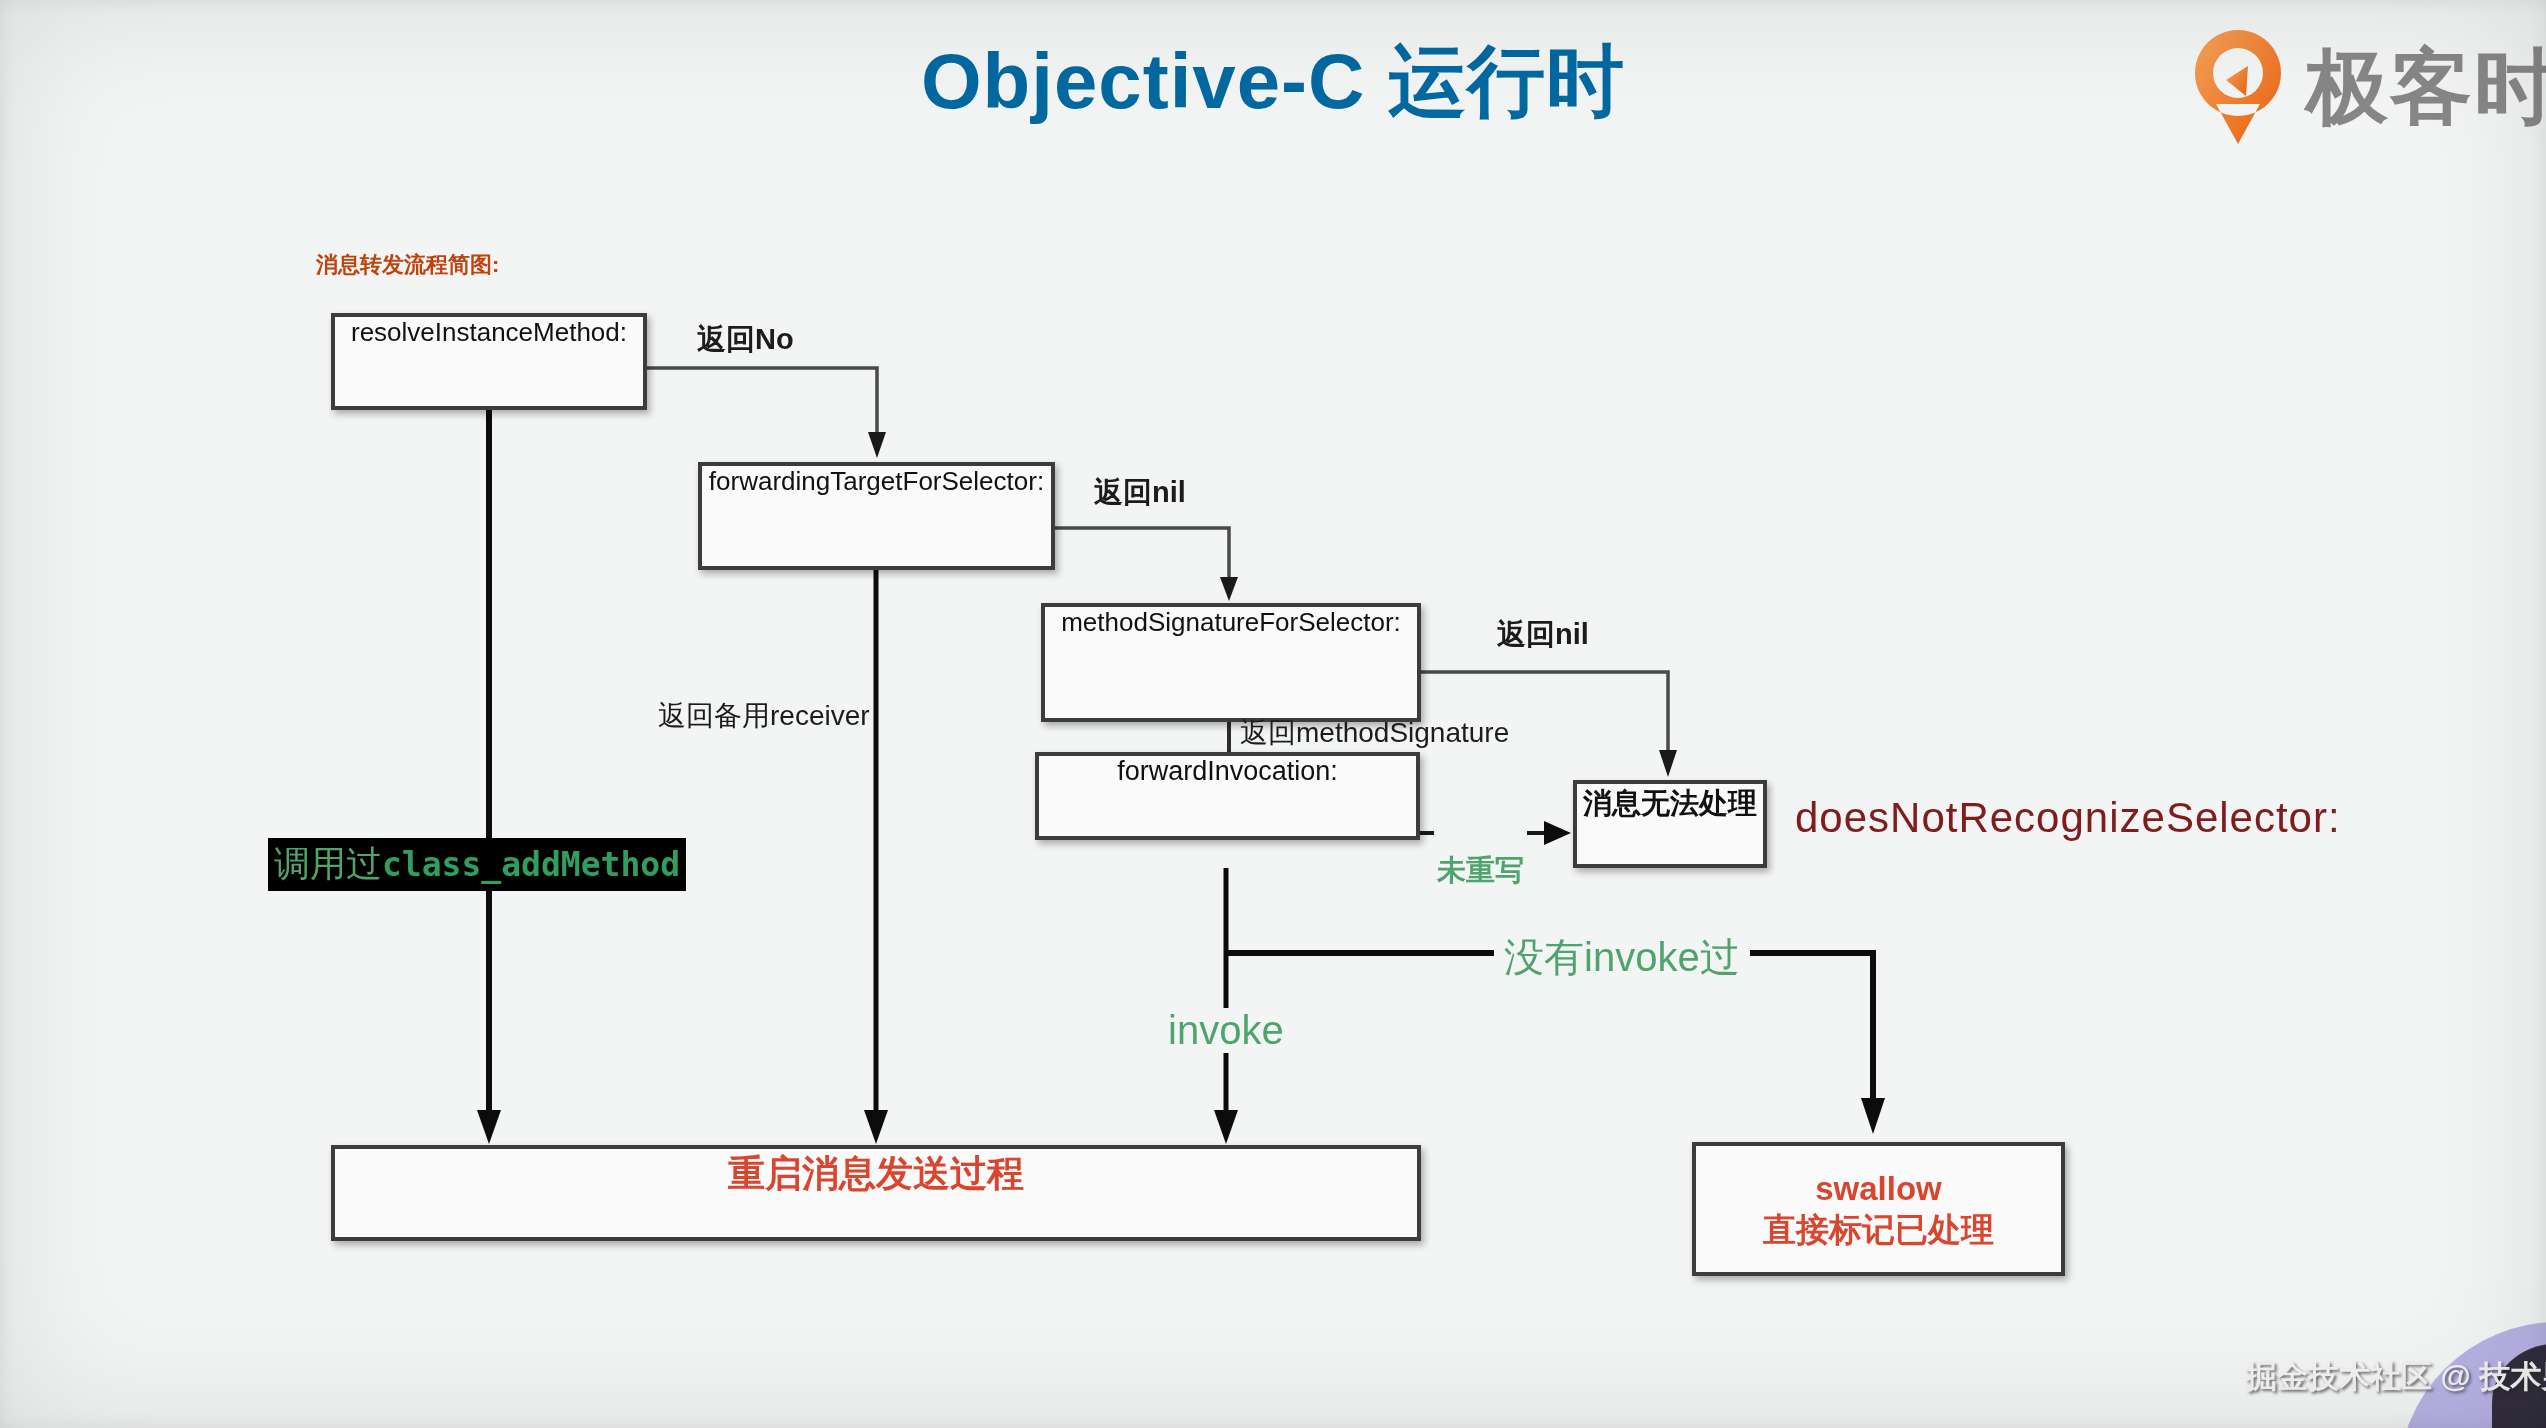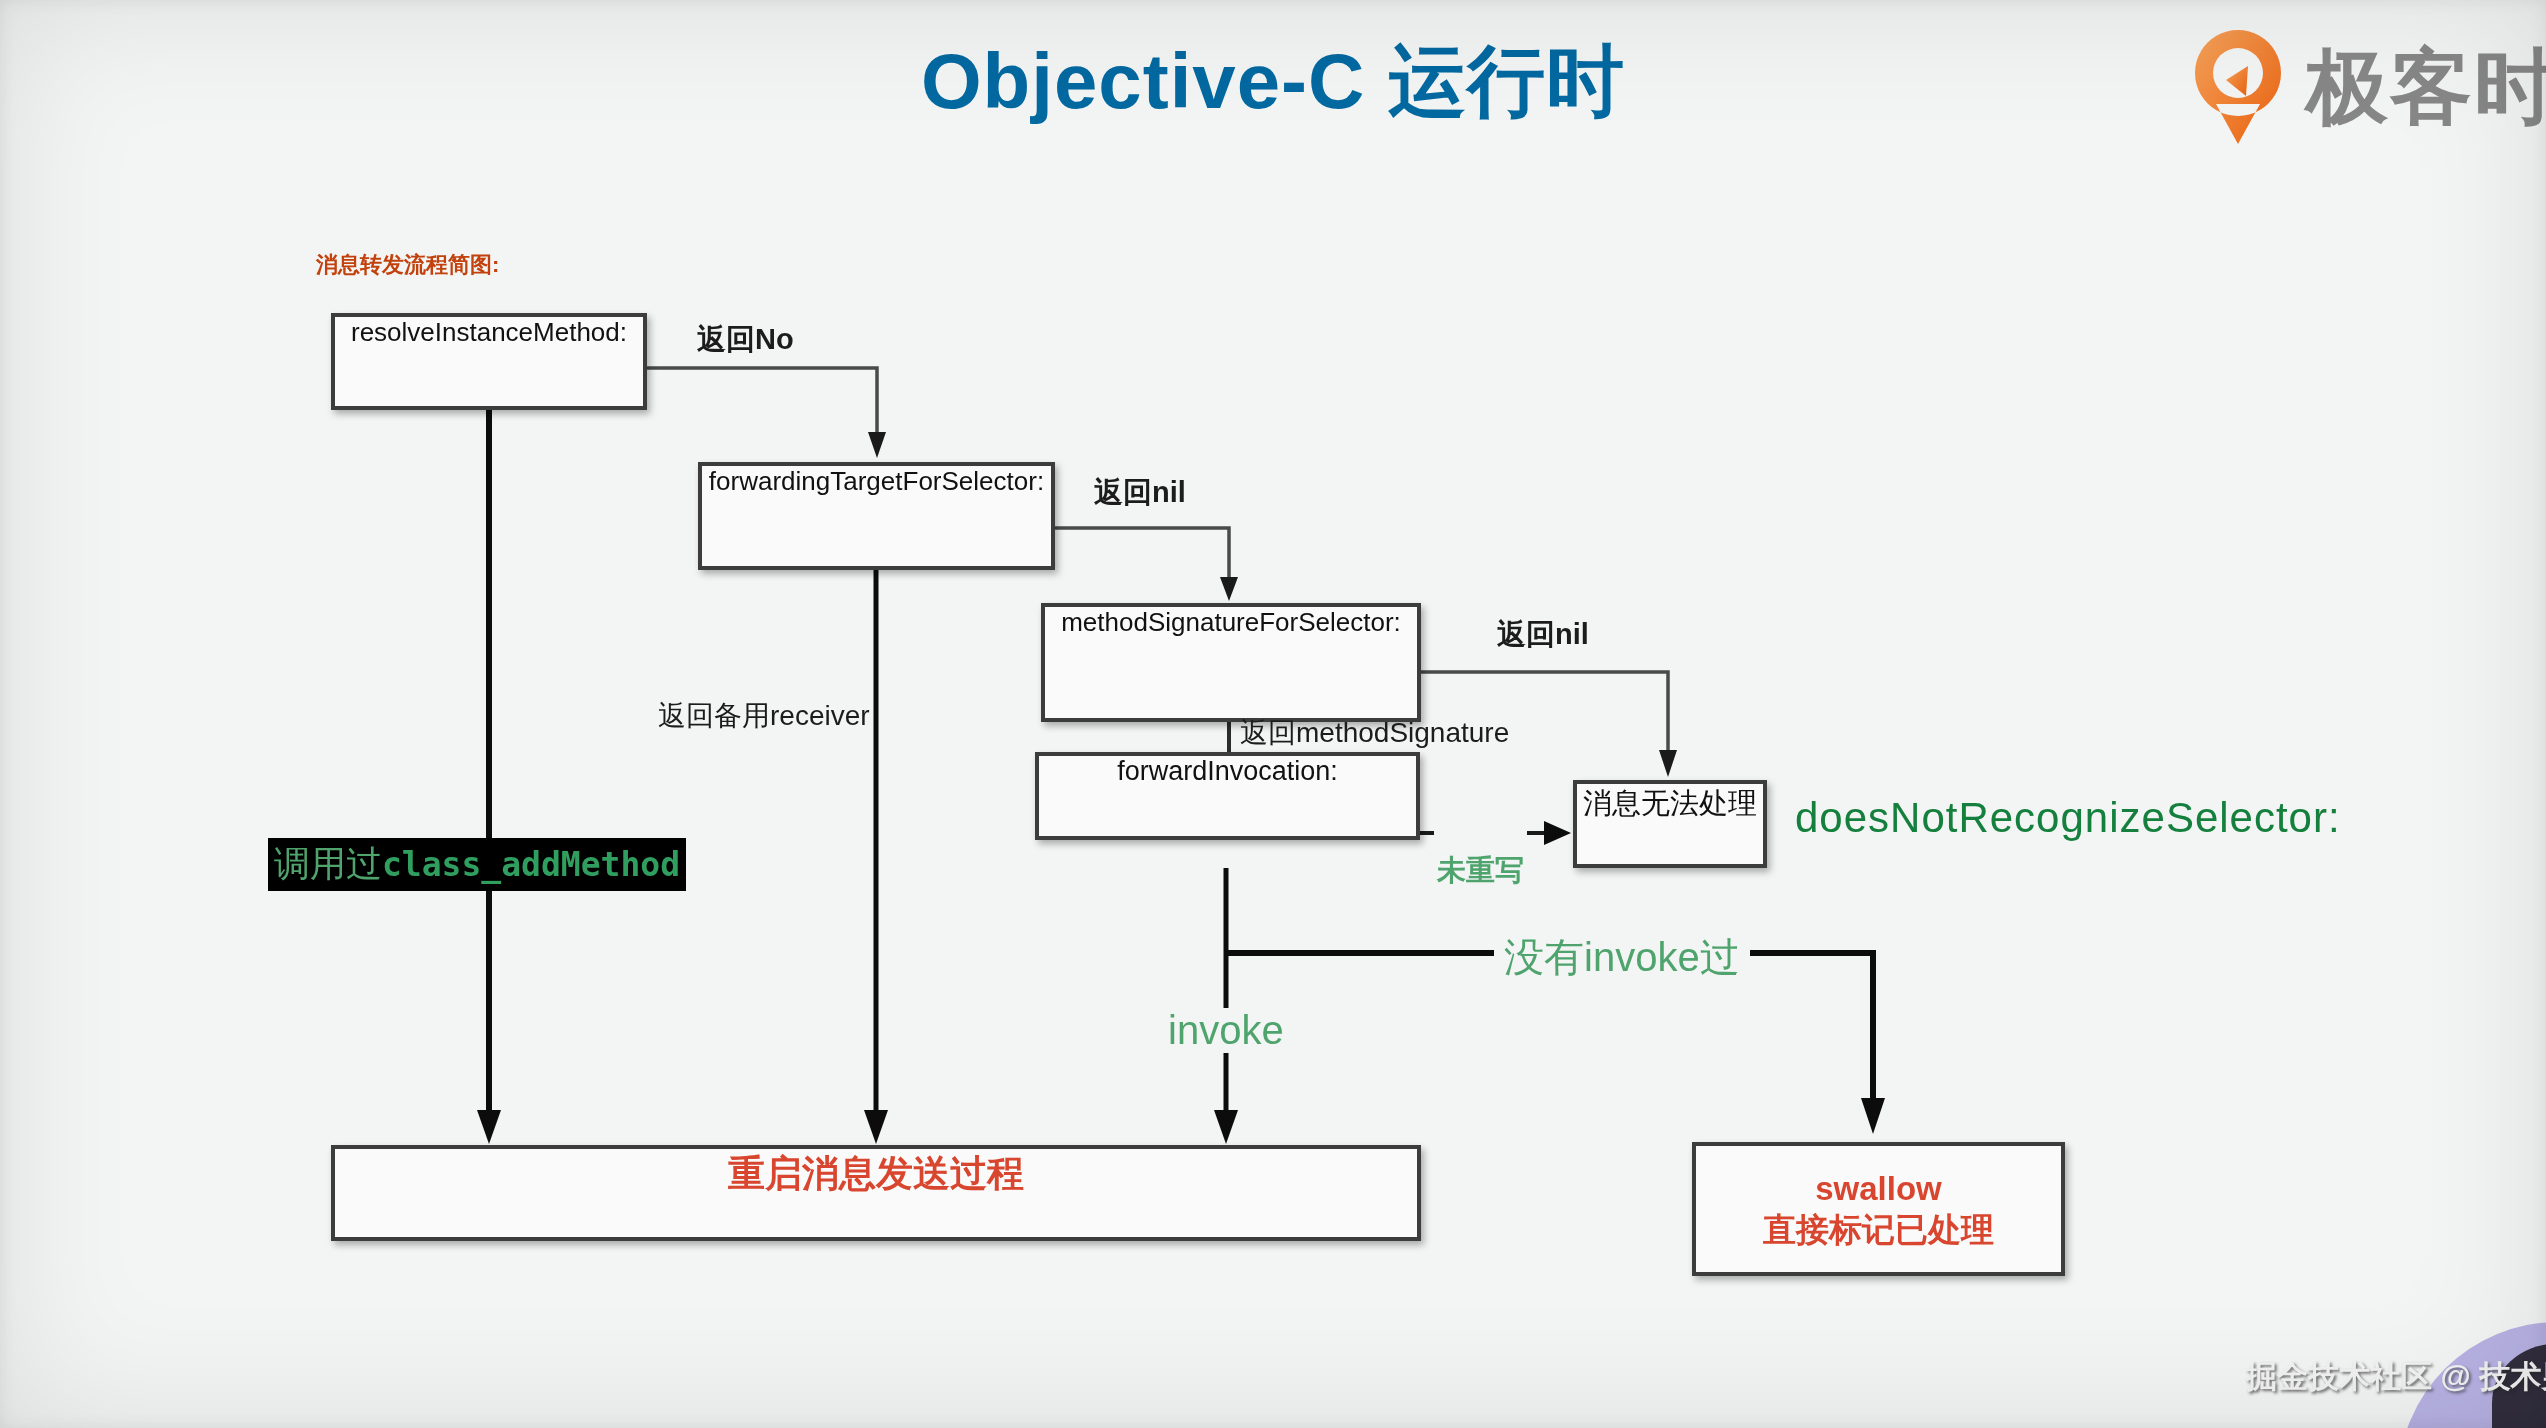--- a/index.html
+++ b/index.html
@@ -27,39 +27,39 @@
   .node{
     position:absolute;display:flex;justify-content:center;
     background:#fafafa;border:4px solid #3c3c3c;box-sizing:border-box;
     box-shadow:3px 4px 7px rgba(0,0,0,0.30);
     font-size:26px;color:#111;text-align:center;
   }
   .node-a{left:331px;top:313px;width:316px;height:97px;}
   .node-b{left:698px;top:462px;width:357px;height:108px;}
   .node-c{left:1041px;top:603px;width:380px;height:119px;}
   .node-d{left:1035px;top:752px;width:385px;height:88px;font-size:27px;}
-  .node-e{left:1573px;top:780px;width:194px;height:88px;font-size:29px;font-weight:400;}
+  .node-e{left:1573px;top:780px;width:194px;height:88px;font-size:29px;font-weight:700;}
   .node-f{left:331px;top:1145px;width:1090px;height:96px;}
   .node-f .red-label{font-size:37px;}
   .node-g{left:1692px;top:1142px;width:373px;height:134px;flex-direction:column;line-height:1.25;}
   .red-label{color:#d8462f;font-weight:600;font-size:33px;}
   .svg-layer{position:absolute;left:0;top:0;}
   
   .lbl{position:absolute;font-size:29px;color:#1c1c1c;white-space:nowrap;}
   .lbl-caption{left:316px;top:250px;font-size:22px;font-weight:600;color:#c2410c;}
   .lbl-return-no{left:697px;top:320px;font-weight:600;}
   .lbl-return-nil-1{left:1094px;top:473px;font-weight:600;}
   .lbl-return-nil-2{left:1497px;top:615px;font-weight:600;}
   .lbl-return-backup{left:658px;top:697px;font-size:28px;}
   .lbl-return-msig{left:1240px;top:714px;font-size:28px;}
   .green{color:#4fa46d;}
   .lbl-not-overridden{left:1437px;top:851px;font-weight:600;}
   .lbl-called{left:268px;top:838px;font-size:36px;background:#000000;padding:2px 6px;}
   .lbl-called .code{font-family:"DejaVu Sans Mono","Liberation Mono",monospace;font-weight:bold;font-size:33px;color:#2f9e5e;}
-  .lbl-does-not{left:1795px;top:794px;font-size:42px;color:#15803d;letter-spacing:1px;}
+  .lbl-does-not{left:1795px;top:794px;font-size:42px;color:#7f1d1d;letter-spacing:1px;}
   .lbl-no-invoke{left:1494px;top:930px;font-size:40px;background:#f3f4f4;padding:0 10px;}
   .lbl-invoke{left:1160px;top:1008px;font-size:40px;background:#f3f4f4;padding:0 8px;}
   
   .avatar{
     position:absolute;left:2398px;top:1322px;width:320px;height:320px;border-radius:50%;
     background:#b7b2e4;
   }
   .hair{
     position:absolute;left:2492px;top:1344px;width:150px;height:140px;
     background:#322e3e;border-radius:48% 52% 62% 38%;

